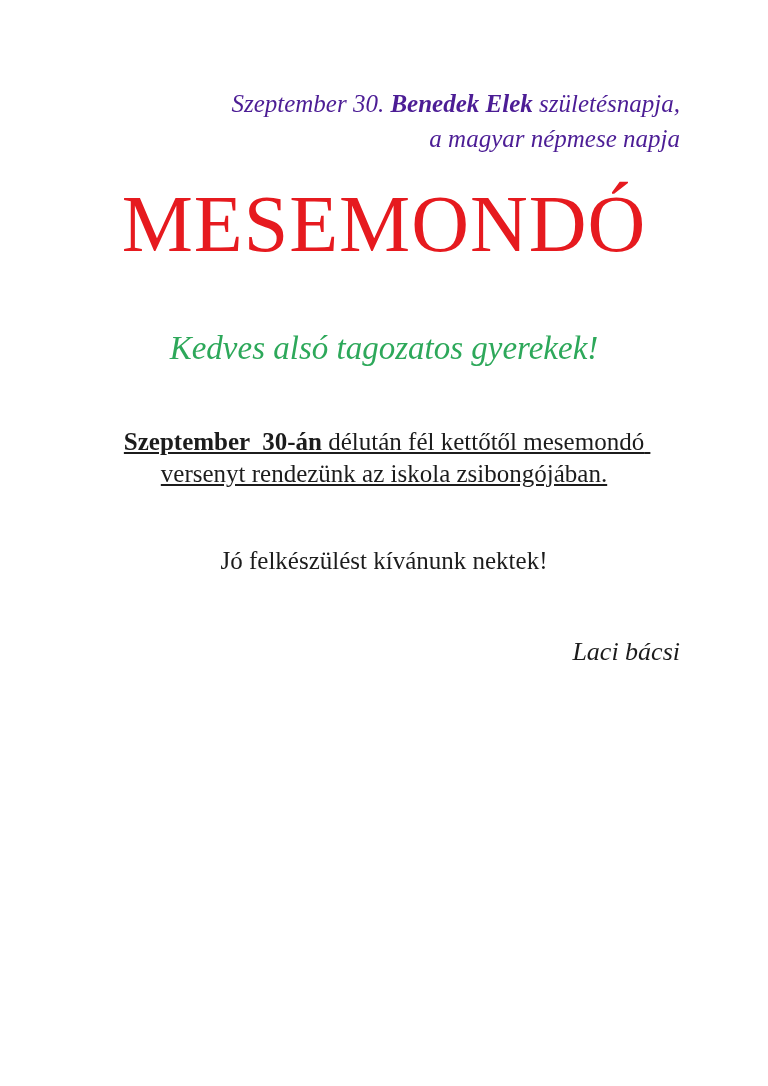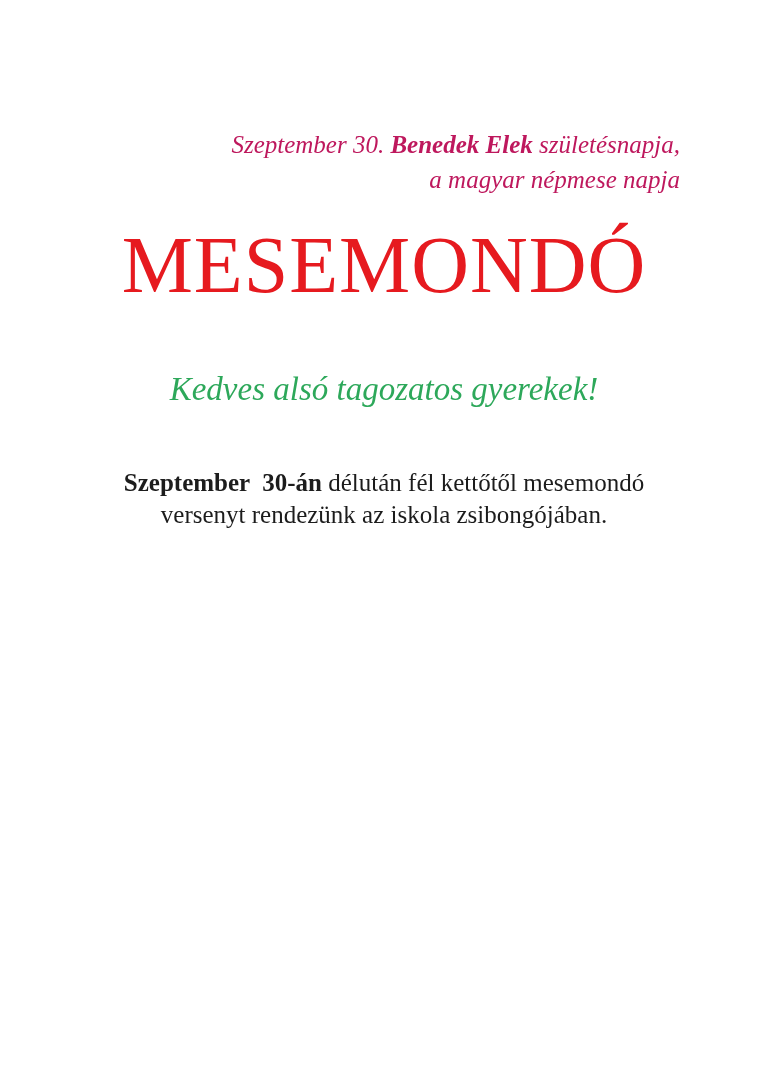--- a/index.html
+++ b/index.html
@@ -14,22 +14,21 @@
     color: #1c1c1c;
     overflow: hidden;
   }
   .content { padding: 86px 88px 0 88px; }
 
   .header-block {
     text-align: right;
     font-style: italic;
     font-size: 25px;
     line-height: 35px;
-    color: #be185d;
-    margin-top: 41px;
+    color: #4c1d95;
   }
   .header-block .bold { font-weight: 700; }
 
   .title-block {
     margin-top: 16px;
     text-align: center;
     font-size: 80px;
     line-height: 104px;
     letter-spacing: 1px;
     color: #e61a1f;
@@ -45,21 +44,21 @@
   }
 
   .para {
     text-align: center;
     font-size: 25px;
     line-height: 32px;
     white-space: pre-wrap;
     color: #1c1c1c;
   }
   .para .bold { font-weight: 700; }
-  .para1 { margin-top: 56px; }
+  .para1 { margin-top: 56px; text-decoration: underline; }
   .para2 { margin-top: 31px; }
 
   .closing {
     margin-top: 55px;
     text-align: center;
     font-size: 25px;
     line-height: 32px;
   }
 
   .signature {
@@ -80,16 +79,18 @@
 
     <div class="title-block">
         <div>MESEMONDÓ</div>
       </div>
 
     <div class="greeting">Kedves alsó tagozatos gyerekek!</div>
 
     <div class="para para1"><span class="bold">Szeptember  30-án</span><span> délután fél kettőtől mesemondó versenyt rendezünk az iskola zsibongójában.</span></div>
 
 
+    <div class="closing">Jó felkészülést kívánunk nektek!</div>
 
+    <div class="signature">Laci bácsi</div>
 
   </div>
 </div>
 
 </body></html>

